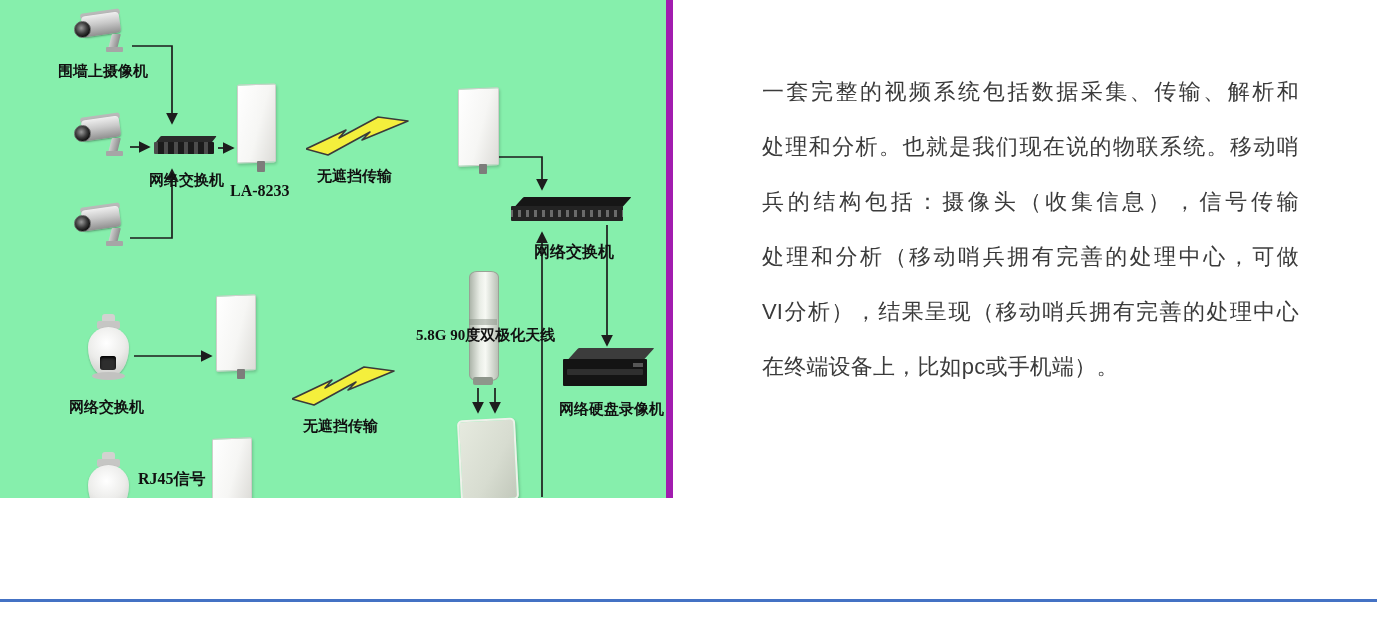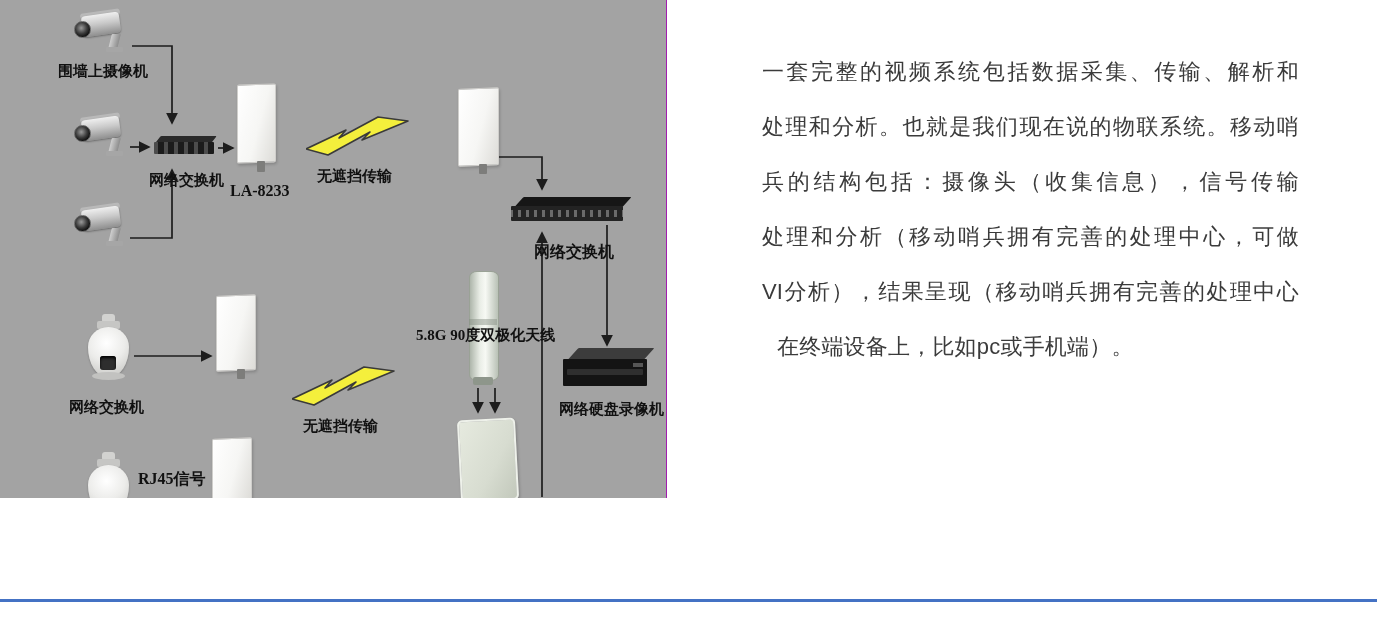--- a/index.html
+++ b/index.html
@@ -4,21 +4,21 @@
 <style>
   html,body{margin:0;padding:0;}
   body{
     width:1377px;height:620px;position:relative;overflow:hidden;
     background:#ffffff;
     font-family:"Liberation Sans","DejaVu Sans",sans-serif;
   }
   
   .diagram{
     position:absolute;left:0;top:0;width:666px;height:498px;
-    background:#a3a3a3;border-right:1px solid #a21caf;overflow:hidden;
+    background:#86efac;border-right:7px solid #a21caf;overflow:hidden;
   }
   .dlabel{
     position:absolute;white-space:nowrap;color:#111;
     font-family:"Liberation Serif","DejaVu Serif",serif;
     font-weight:bold;font-size:15px;line-height:18px;
   }
   svg.wires{position:absolute;left:0;top:0;width:666px;height:498px;}
 
   
   .bullet-cam{position:absolute;width:58px;height:54px;}
@@ -80,24 +80,24 @@
   .nvr{position:absolute;width:88px;height:44px;}
   .nvr .top{position:absolute;left:10px;top:0;width:76px;height:12px;background:#3c3c3c;transform:skewX(-42deg);border-radius:1px;}
   .nvr .front{position:absolute;left:0;top:11px;width:84px;height:27px;background:#141414;border-radius:1px;}
   .nvr .stripe{position:absolute;left:4px;top:21px;width:76px;height:6px;background:#2f2f2f;border-radius:1px;}
   .nvr .led{position:absolute;right:8px;top:15px;width:10px;height:4px;background:#565656;}
 
   
   .bolt{position:absolute;width:104px;height:44px;}
 
   
-  .desc{position:absolute;left:762px;top:44px;width:537px;color:#3b3b3b;}
+  .desc{position:absolute;left:762px;top:64px;width:537px;color:#3b3b3b;}
   .desc .pline{font-size:22px;line-height:55px;height:55px;letter-spacing:.2px;
     text-align:justify;text-align-last:justify;white-space:nowrap;}
-  .desc .pline.last{text-align-last:left;margin-left:15px;}
+  .desc .pline.last{text-align-last:left;}
 
   
   .accent-line{position:absolute;left:0;top:599px;width:1377px;height:3px;background:#4472c4;}
 </style>
 </head>
 <body>
 
 <div class="diagram">
 
   <svg class="wires">

